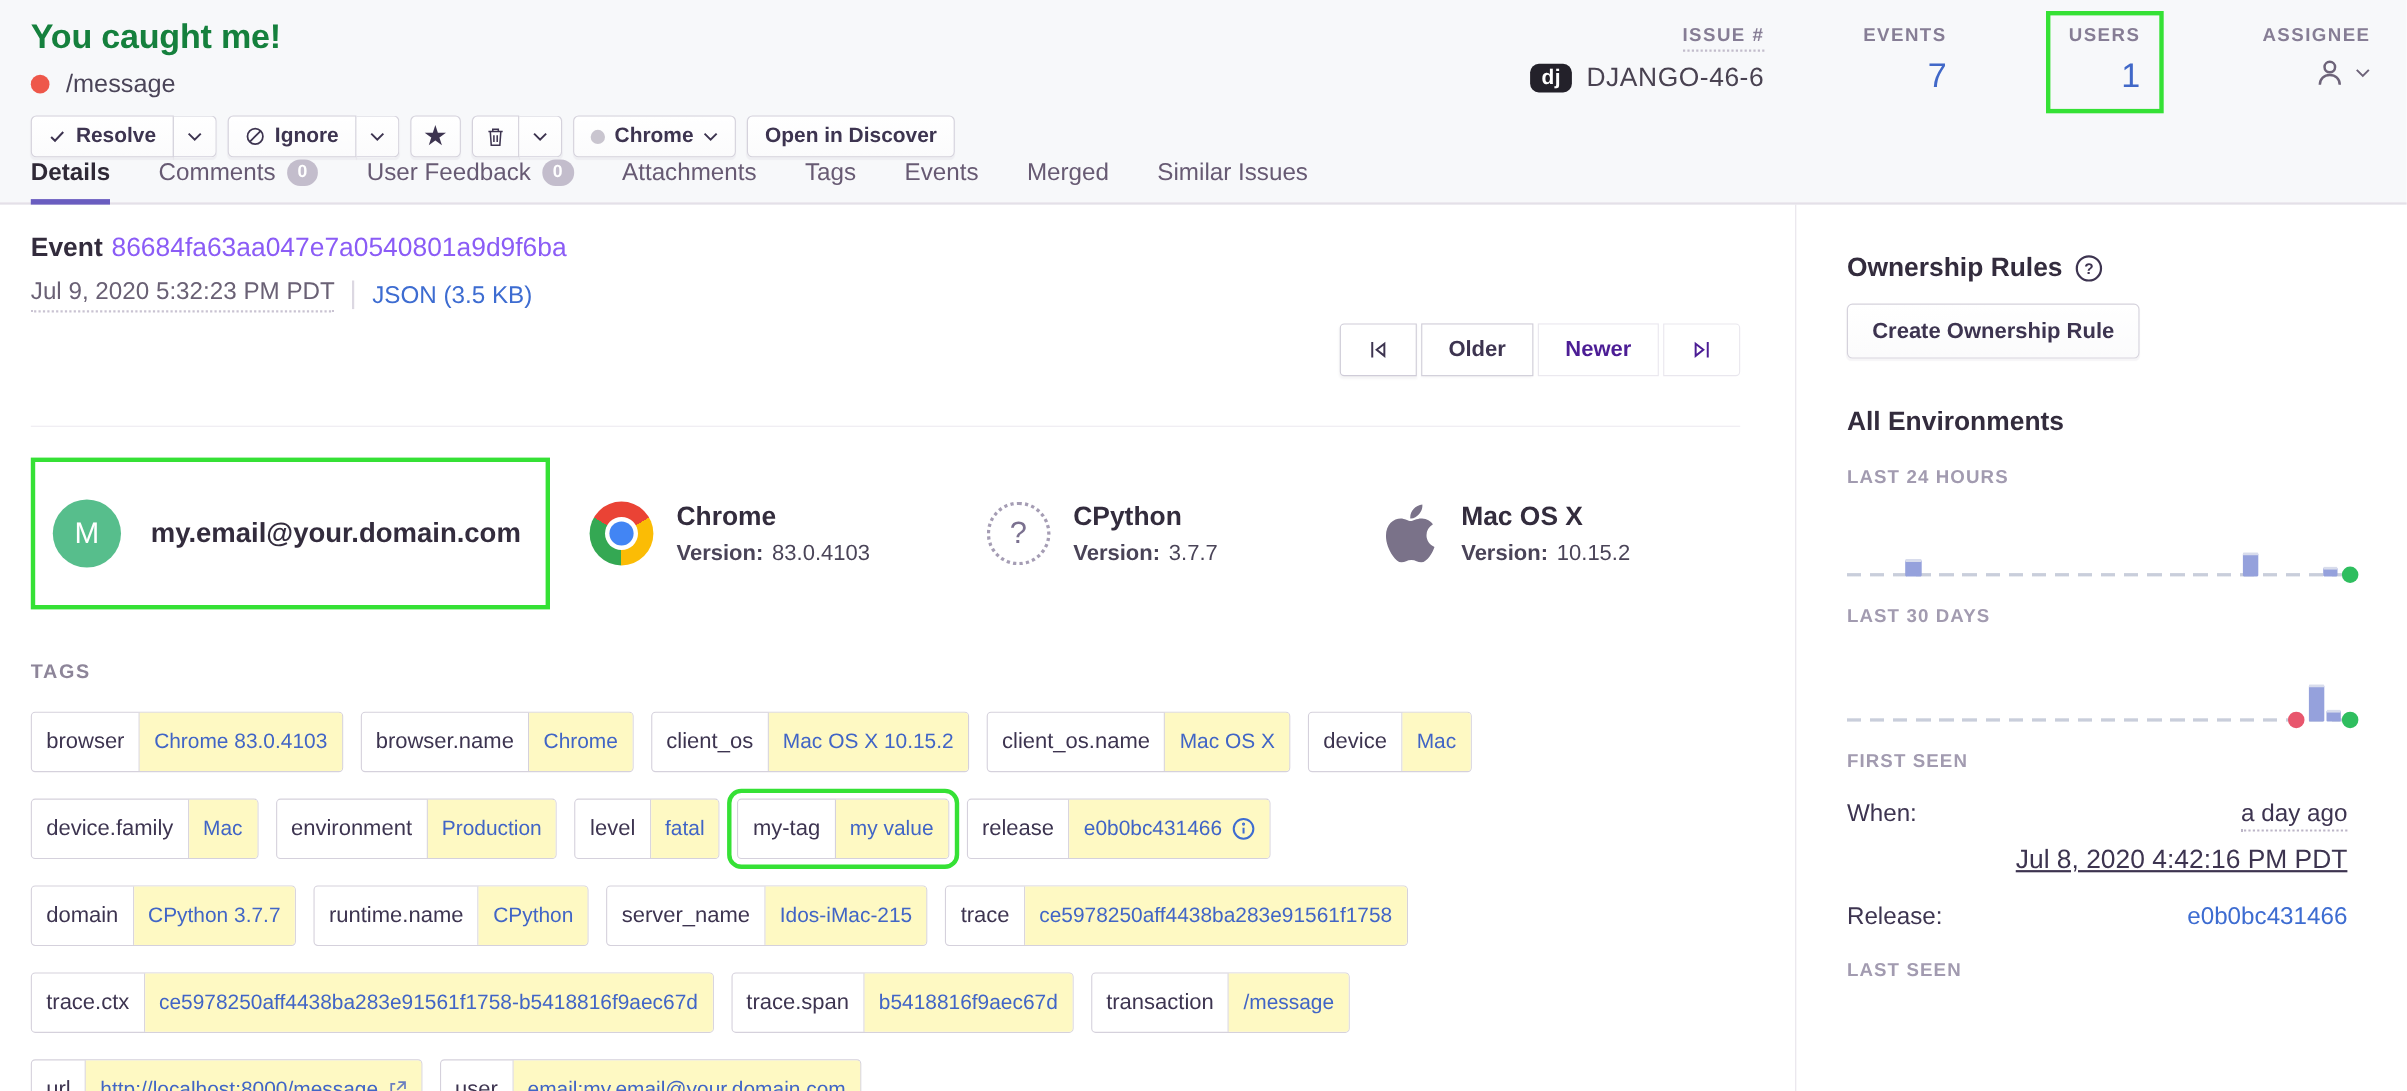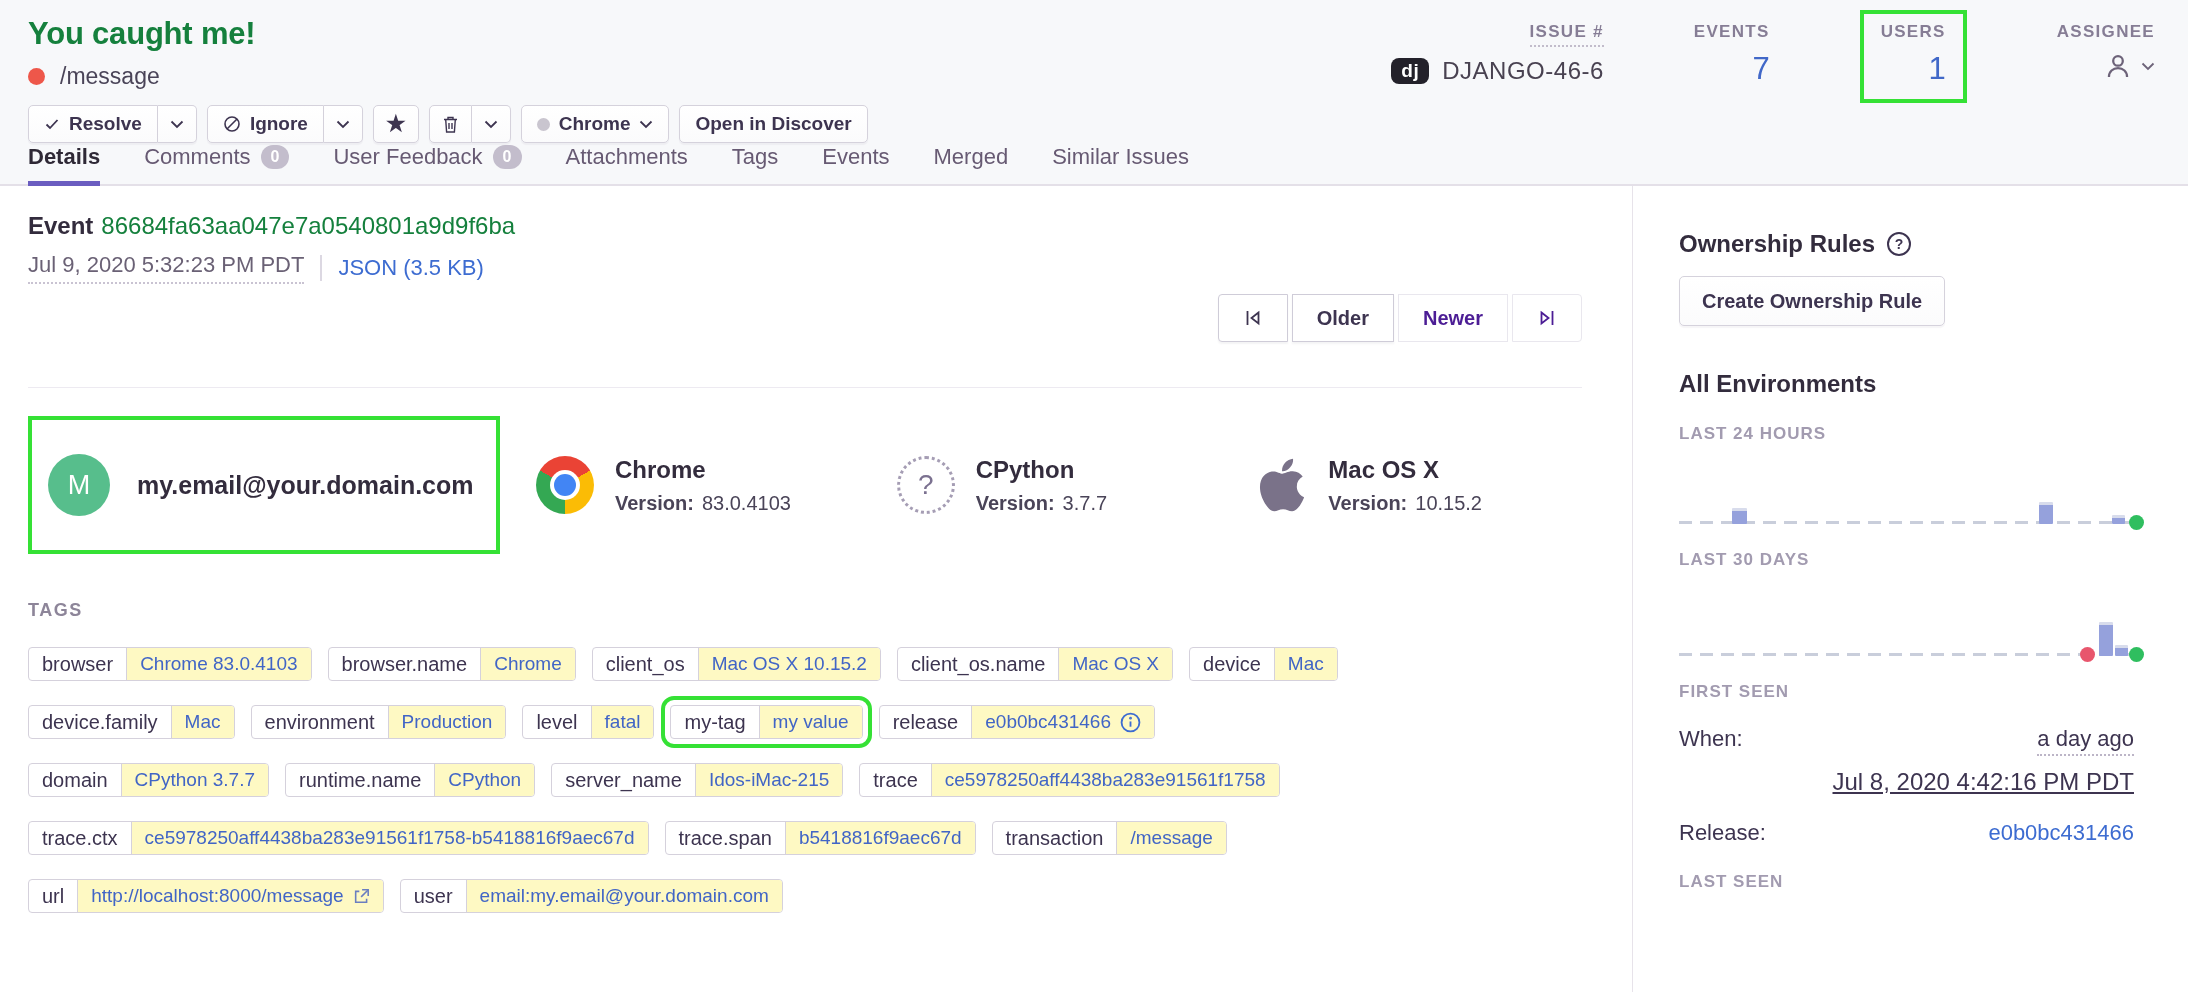--- a/index.html
+++ b/index.html
@@ -42,21 +42,21 @@
   .tab-badge { background:#c3bdcc; color:#fff; font-size:16px; font-weight:700; border-radius:999px; padding:3px 10px; }
 
   
   .content { display:flex; height:806px; }
   .main { width:1633px; flex:none; border-right:1px solid #e7e3ea; padding:0 50px 0 28px; }
   .sidebar { flex:1; padding:44px 54px 0 46px; }
 
   
   .event-header { display:flex; justify-content:space-between; padding-top:26px; height:202px; border-bottom:1px solid #edeaf1; }
   .event-title { font-size:24px; font-weight:700; color:#332c3d; }
-  .event-title a { font-weight:400; color:#15803d; text-decoration:none; margin-left:8px; }
+  .event-title a { font-weight:400; color:#8b5cf6; text-decoration:none; margin-left:8px; }
   .event-meta { margin-top:12px; font-size:22px; display:flex; align-items:center; gap:16px; }
   .event-date { color:#6a6175; border-bottom:2px dotted #c9c3d2; padding-bottom:4px; }
   .meta-sep { width:2px; height:26px; background:#dcd8e2; }
   .event-meta a { color:#3d6cd1; text-decoration:none; }
   .nav-btns { margin-top:82px; display:flex; height:48px; }
   .nav-btn { min-width:52px; padding:0 24px; font-size:20px; font-weight:700; color:#3d3450; background:#fff;
              border:1px solid #cfccd8; display:flex; align-items:center; justify-content:center;
              box-shadow:0 2px 2px rgba(70,60,90,.06); cursor:pointer; margin-left:4px; }
   .nav-btn:first-child { border-radius:4px 0 0 4px; margin-left:0; }
   .nav-btn:last-child { border-radius:0 4px 4px 0; }
@@ -77,21 +77,21 @@
   .chrome-icon::before { content:""; position:absolute; inset:14px; border-radius:50%; background:#fff; }
   .chrome-icon::after { content:""; position:absolute; inset:18px; border-radius:50%; background:#4285f4; }
   .dotted-circle { width:58px; height:58px; border-radius:50%; border:3px dotted #a59db4; color:#7b7190;
                    font-size:28px; display:flex; align-items:center; justify-content:center; flex:none; }
   .apple-icon { color:#7a7289; flex:none; }
 
   
   .tags-section { padding-top:34px; }
   .tags-title { font-size:18px; font-weight:700; color:#8d8599; letter-spacing:1.5px; }
   .pills { margin-top:26px; display:flex; flex-wrap:wrap; gap:12px 16px; max-width:1560px; align-items:flex-start; }
-  .pill { display:flex; height:34px; border:1px solid #d5d1dc; border-radius:4px; background:#fff; }
+  .pill { display:flex; height:55px; border:1px solid #d5d1dc; border-radius:4px; background:#fff; }
   .pill-key { display:flex; align-items:center; padding:0 13px; font-size:20px; color:#3d3450; border-right:1px solid #d5d1dc; white-space:nowrap; }
   .pill-val { display:flex; align-items:center; gap:9px; padding:0 13px; font-family:Liberation Sans, sans-serif;
               font-size:19px; color:#4165c6; background:#fef9c3; border-radius:0 3px 3px 0; white-space:nowrap; cursor:pointer; }
   .pill.hl { outline:4px solid #35e135; outline-offset:5px; }
   .flex-break { flex-basis:100%; height:0; }
 
   
   .side-h2 { font-size:24px; font-weight:700; color:#332c3d; display:flex; align-items:center; gap:12px; }
   .qmark { width:24px; height:24px; border:2px solid #3d3450; border-radius:50%; font-size:14px; font-weight:700;
            display:flex; align-items:center; justify-content:center; color:#3d3450; }

